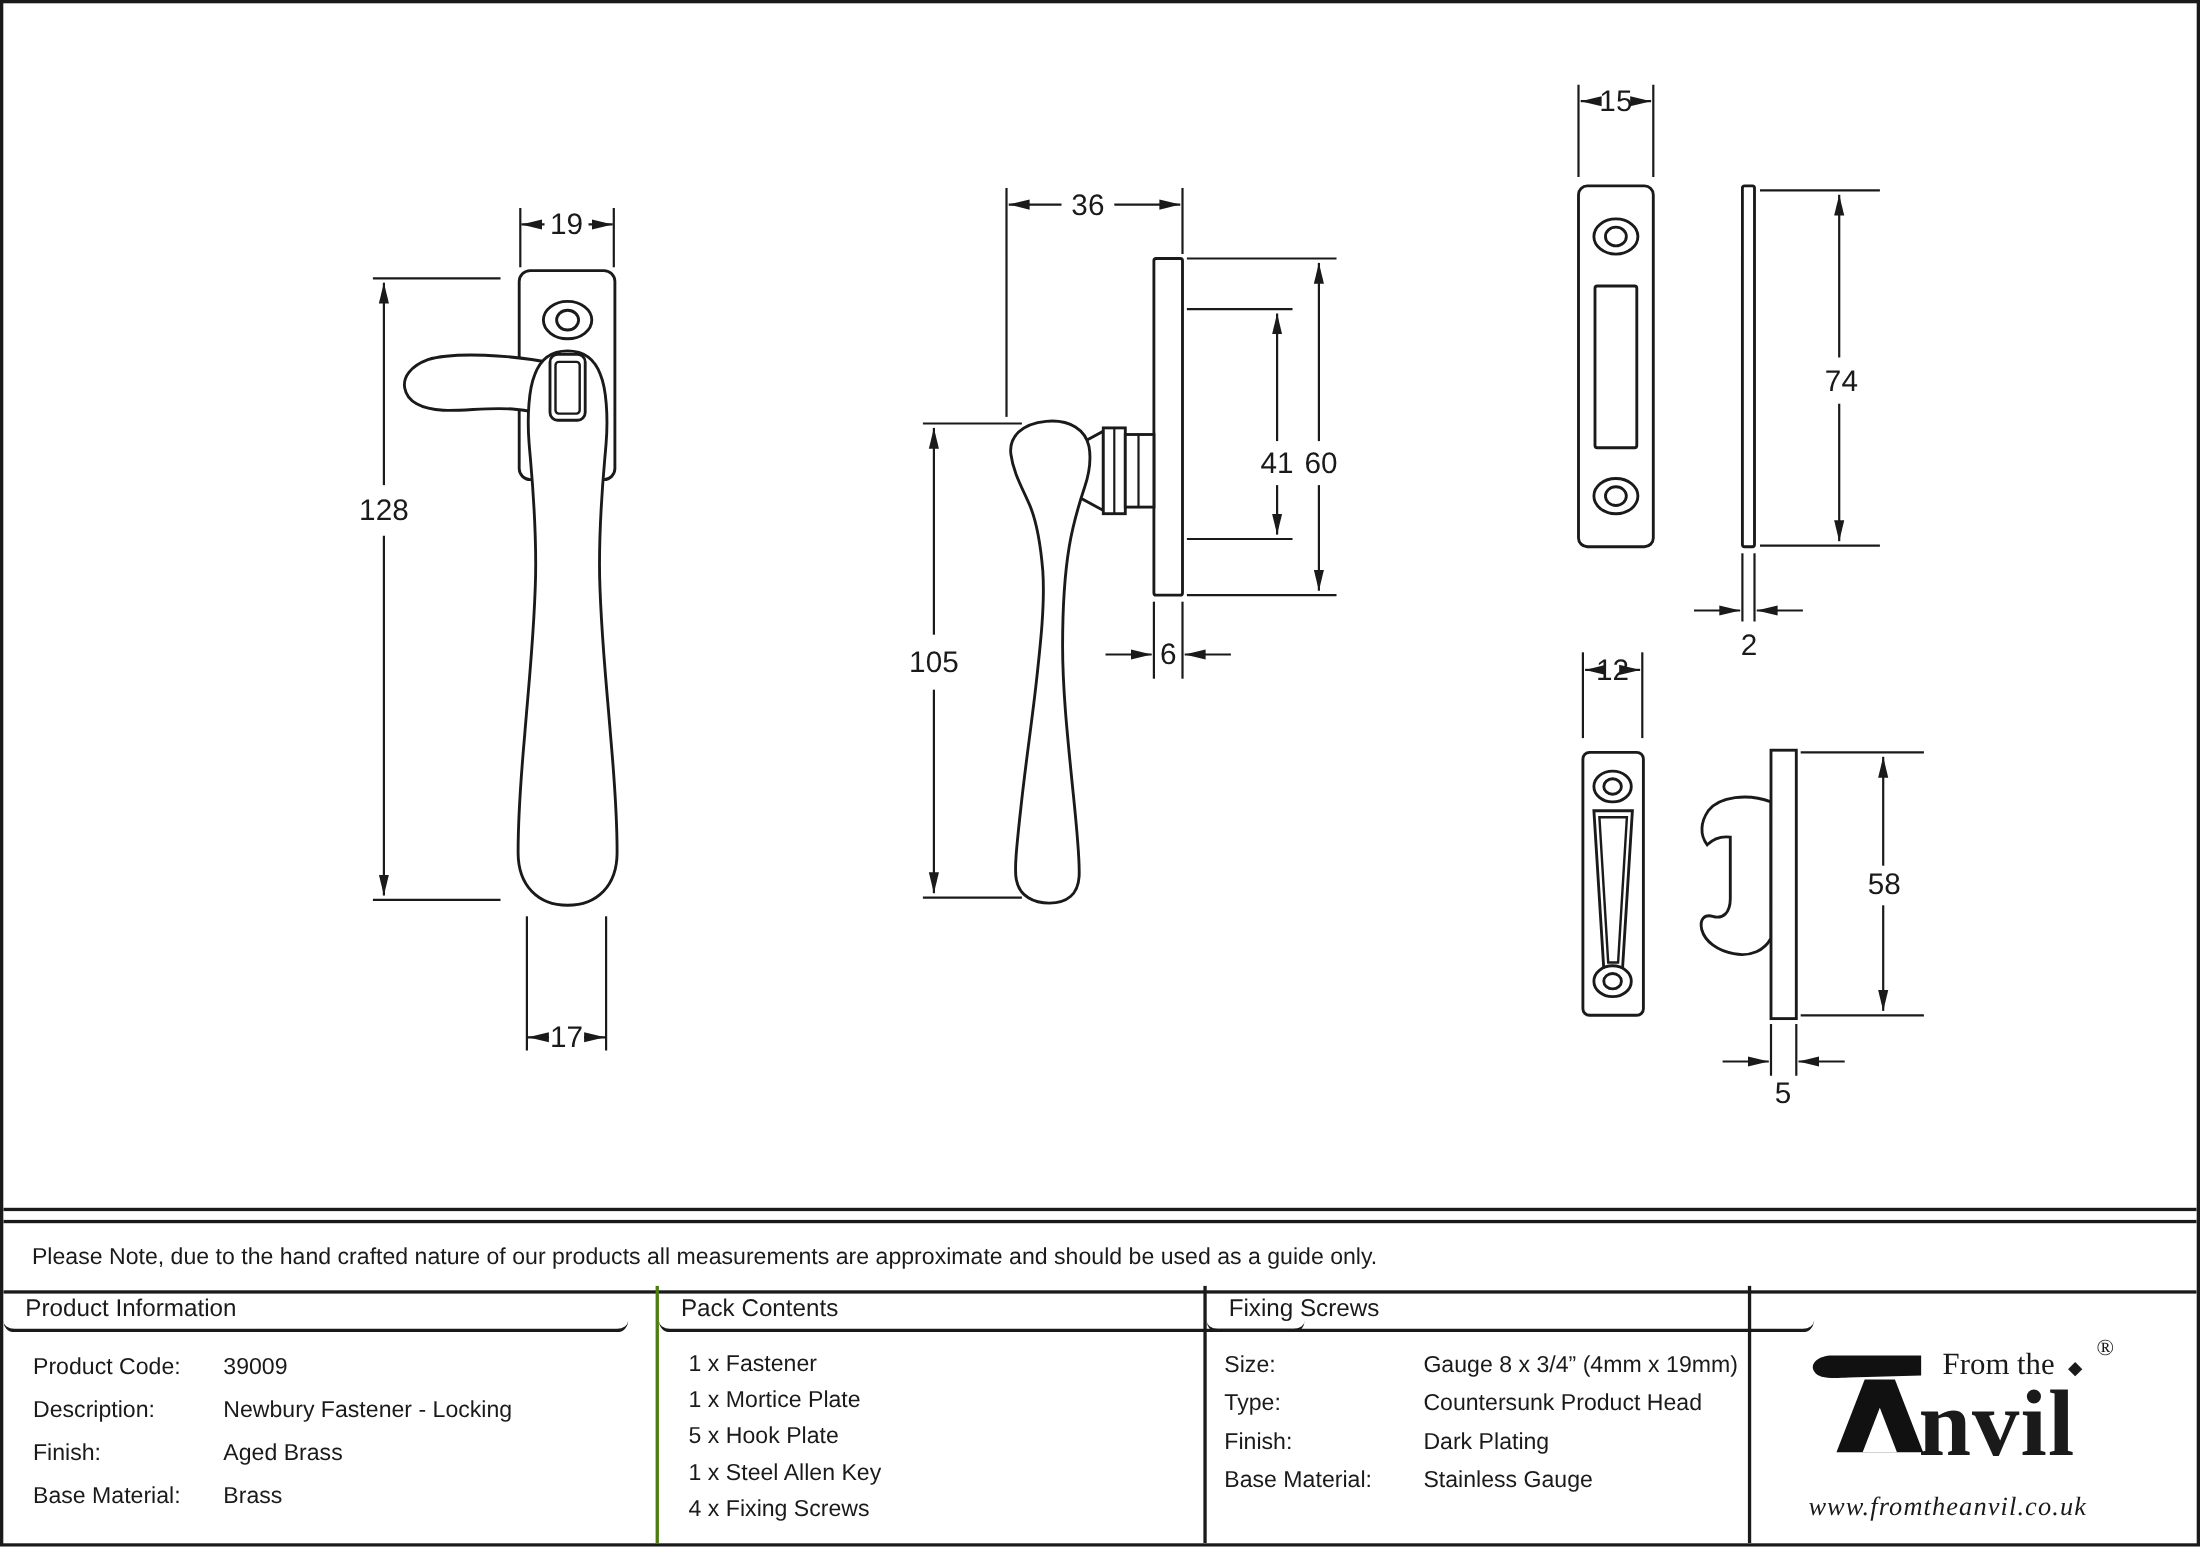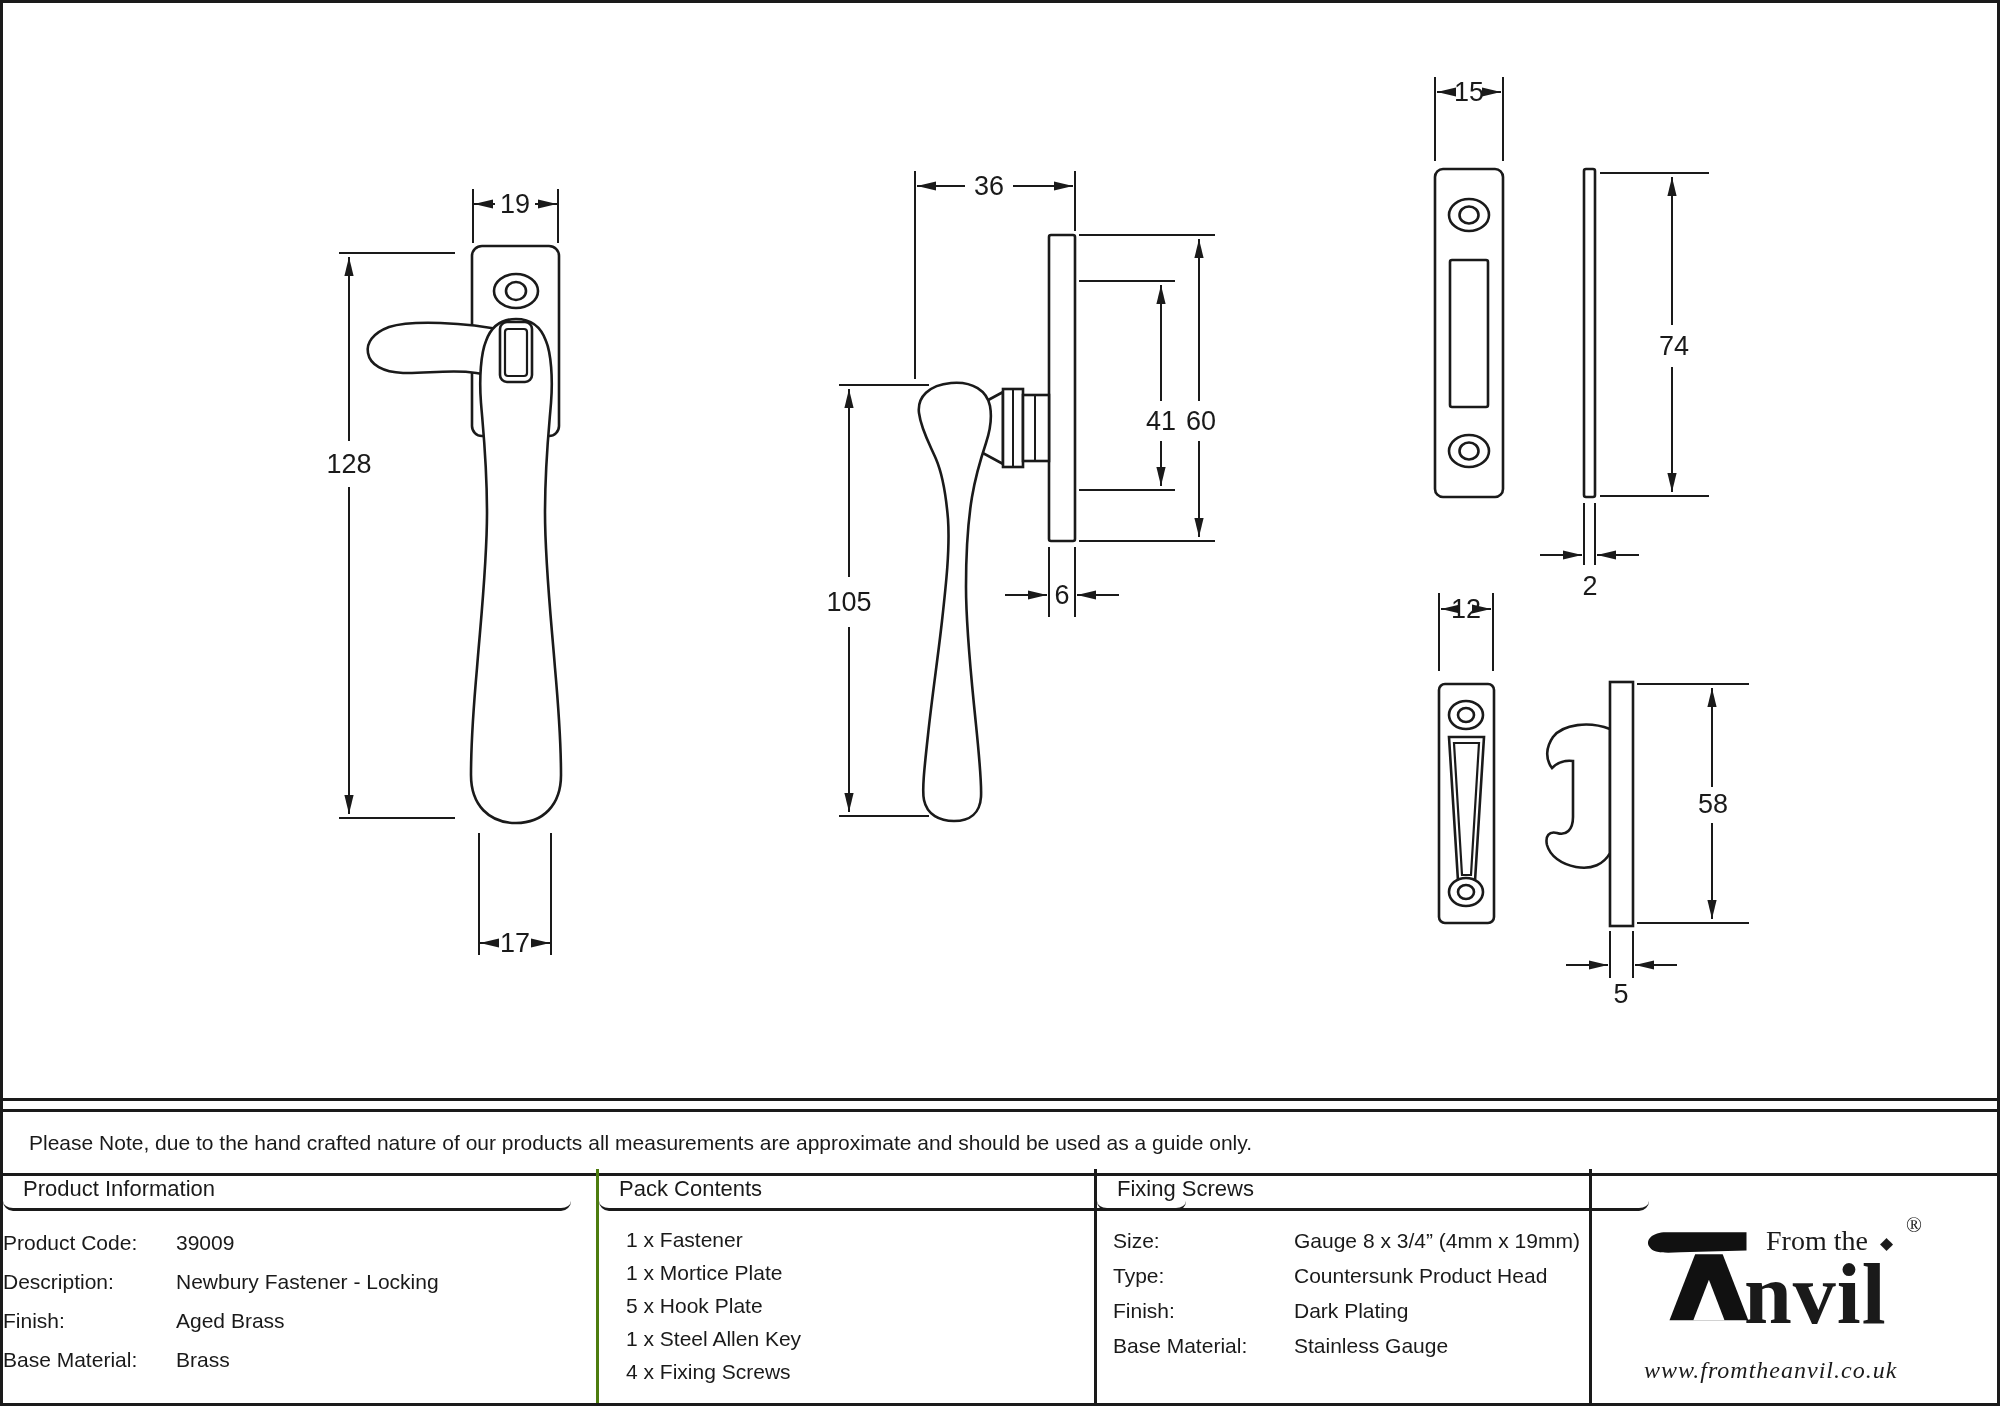--- a/index.html
+++ b/index.html
@@ -20,21 +20,21 @@
   .tcol{position:absolute;top:0;bottom:0;box-sizing:border-box;}
   .tcol.c1{left:0;width:568px;}
   .tcol.c2{left:593px;width:590px;border-left:3px solid #4d7c0f;}
   .tcol.c3{left:1091px;width:555px;border-left:3px solid #1a1a1a;}
   .tcol.c4{left:1586px;right:0;border-left:3px solid #1a1a1a;}
   .thead{
     height:42px;border-bottom:3px solid #1a1a1a;box-sizing:border-box;
     display:flex;align-items:center;padding-left:20px;font-size:22px;border-radius:10px;
   }
   .tbody{padding-top:12px;}
-  .kv-row{display:flex;align-items:center;height:39px;font-size:21px;}
+  .kv-row{display:flex;align-items:center;height:39px;padding-left:27px;font-size:21px;}
   .kv-row .k{width:173px;flex:none;}
   .c3 .kv-row{height:35px;padding-left:16px;}
   .c3 .kv-row .k{width:181px;flex:none;}
   .pc-item{display:flex;align-items:center;height:33px;padding-left:27px;font-size:21px;}
   
   .logo-cell{position:relative;height:100%;}
   .logo{position:absolute;left:22px;top:30px;width:310px;height:180px;}
   .logo .from-the{position:absolute;left:152px;top:26px;font-family:"Liberation Serif",serif;font-size:28px;}
   .logo .diamond{position:absolute;left:266px;top:34px;font-size:17px;}
   .logo .reg{position:absolute;left:292px;top:14px;font-family:"Liberation Serif",serif;font-size:21px;}

